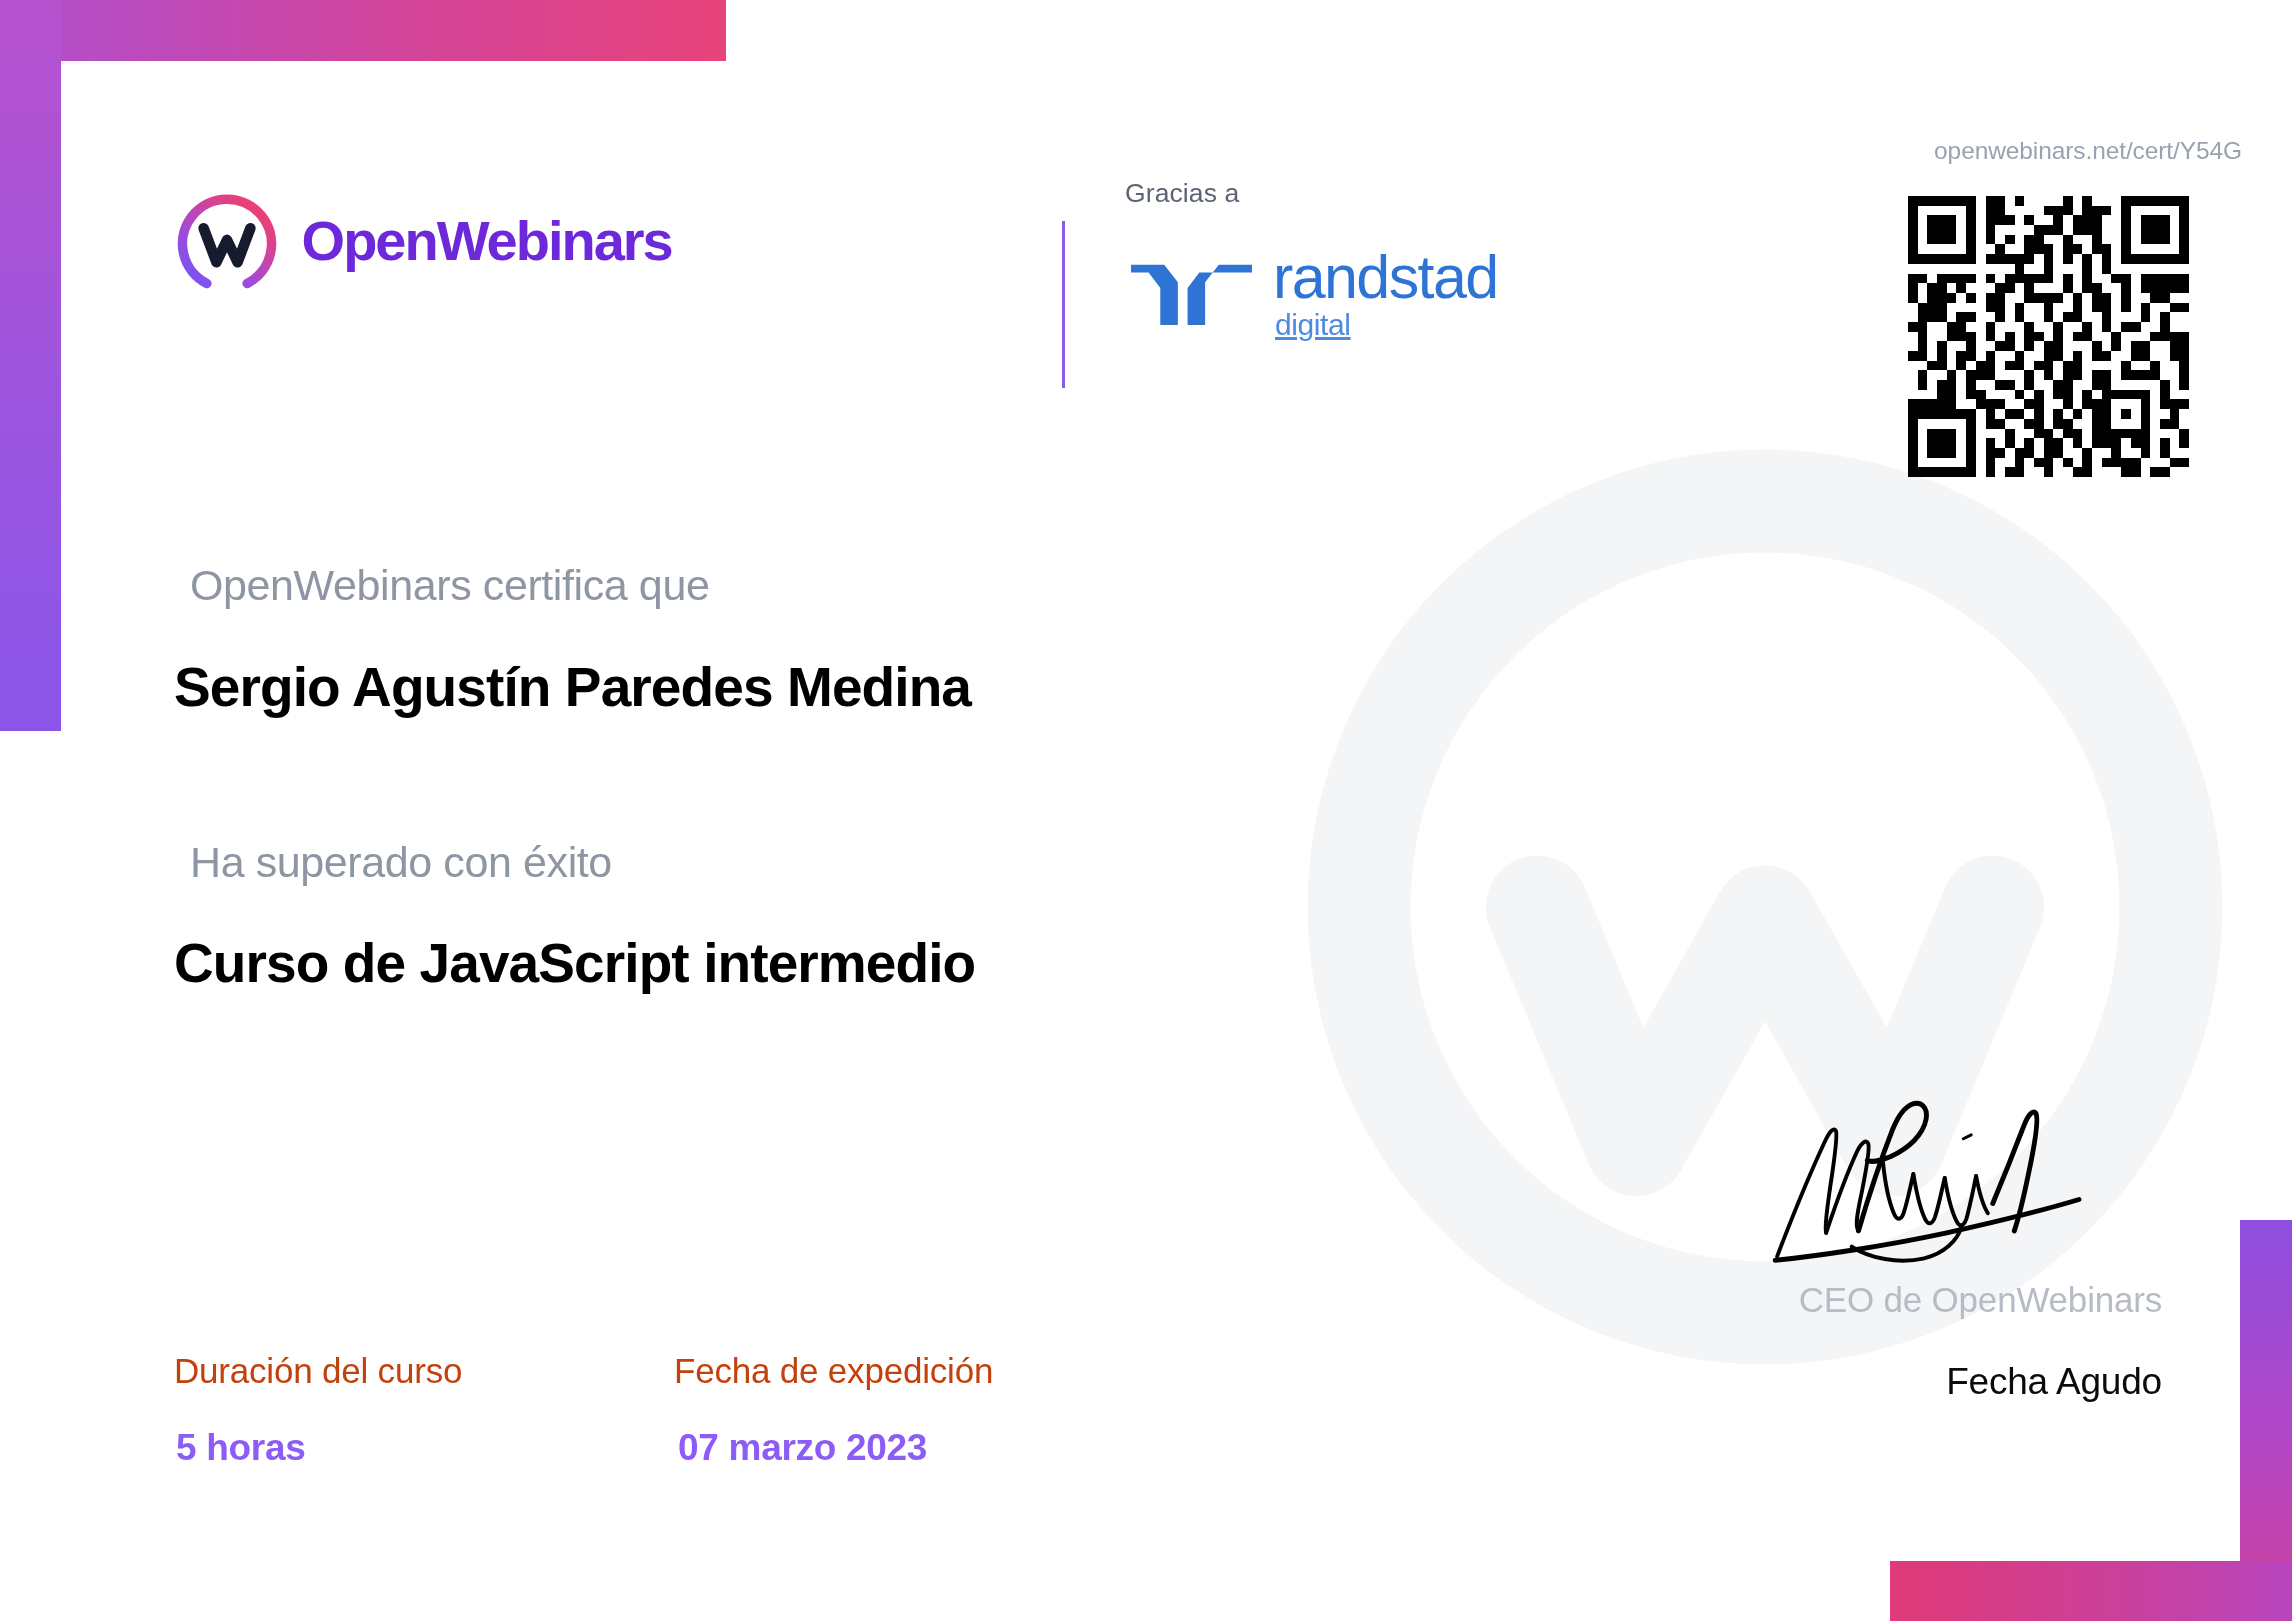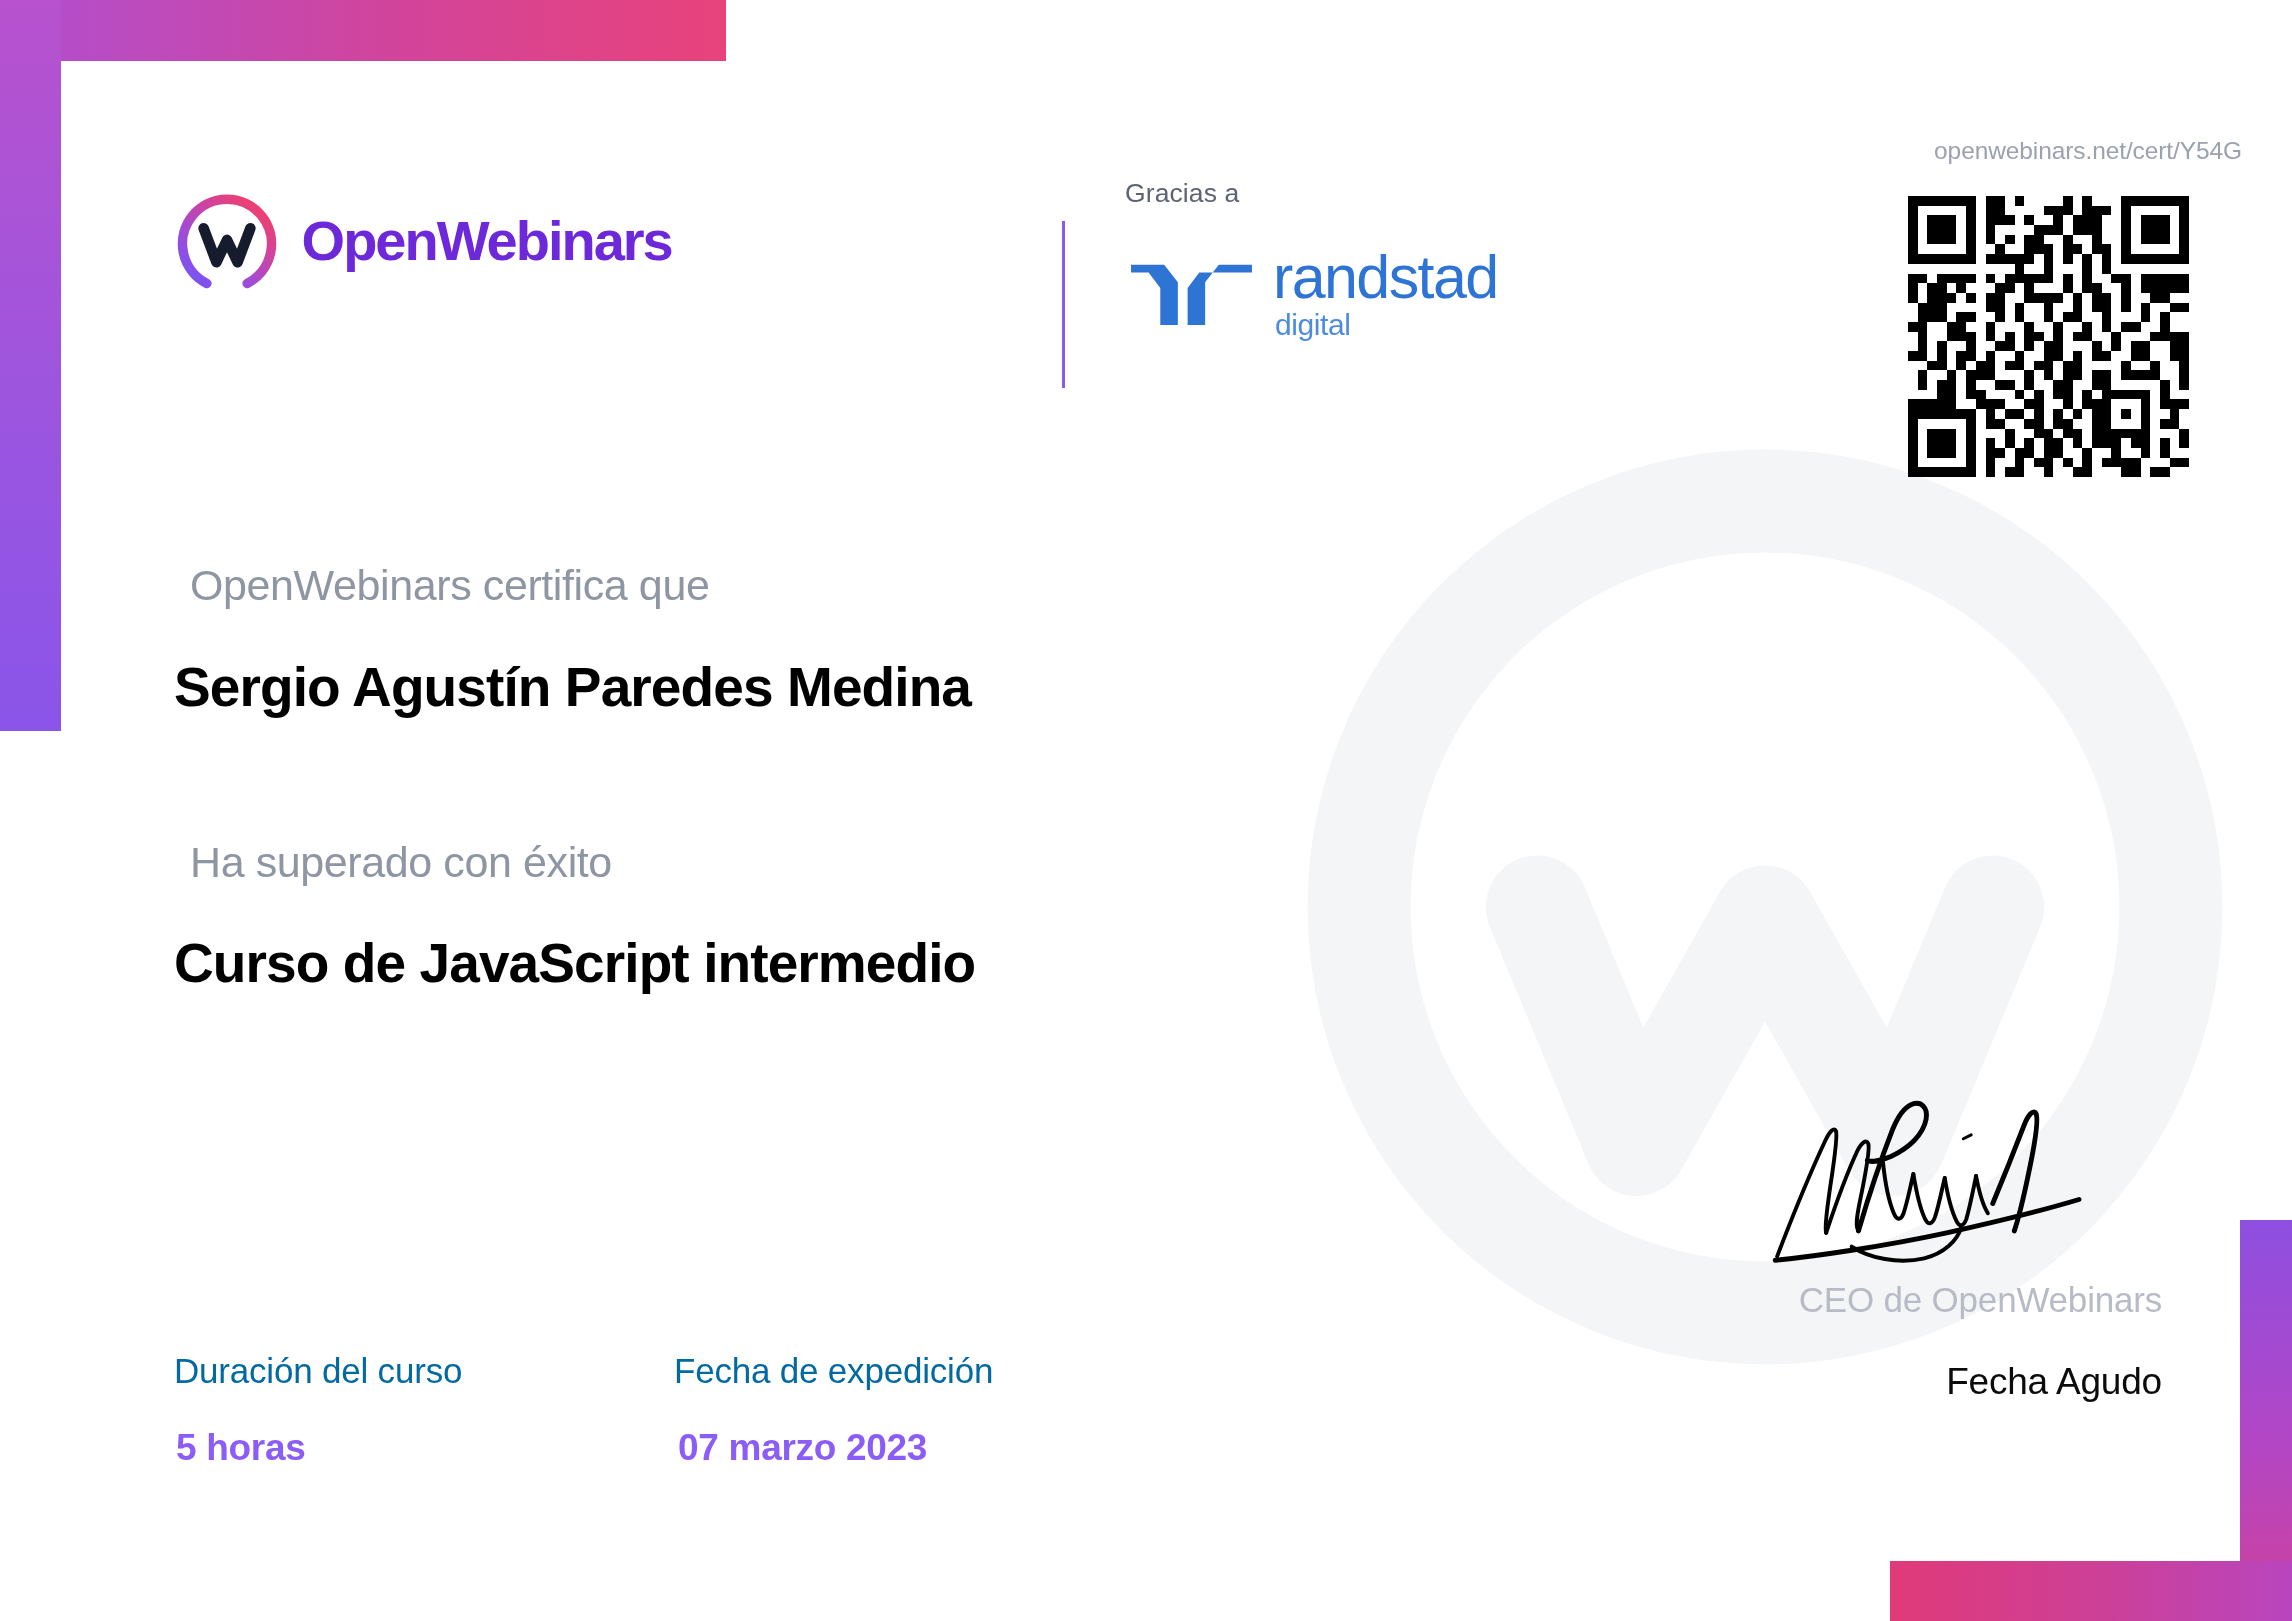--- a/index.html
+++ b/index.html
@@ -112,20 +112,21 @@
     color: #2E74D4;
     letter-spacing: -1.6px;
     font-weight: 400;
   }
   .partner-sub {
     font-size: 30px;
     color: #4E8BE0;
     letter-spacing: -0.4px;
     margin-top: 2px;
     margin-left: 2px;
+    text-decoration: underline;
   }
 
   
   .qr-url {
     position: absolute;
     right: 51px;
     top: 137px;
     font-size: 24.5px;
     color: #9AA1AF;
     letter-spacing: -0.1px;
@@ -169,21 +170,21 @@
   }
 
   
   .meta-duration-label { position: absolute; left: 174px; top: 1351px; }
   .meta-duration-value { position: absolute; left: 176px; top: 1427px; }
   .meta-date-label     { position: absolute; left: 674px; top: 1351px; }
   .meta-date-value     { position: absolute; left: 678px; top: 1427px; }
 
   .meta-label {
     font-size: 35px;
-    color: #0369a1;
+    color: #c2410c;
     letter-spacing: -0.2px;
     white-space: nowrap;
   }
   .meta-value {
     font-size: 37px;
     font-weight: 700;
     color: #8b5cf6;
     letter-spacing: -0.3px;
     white-space: nowrap;
   }

